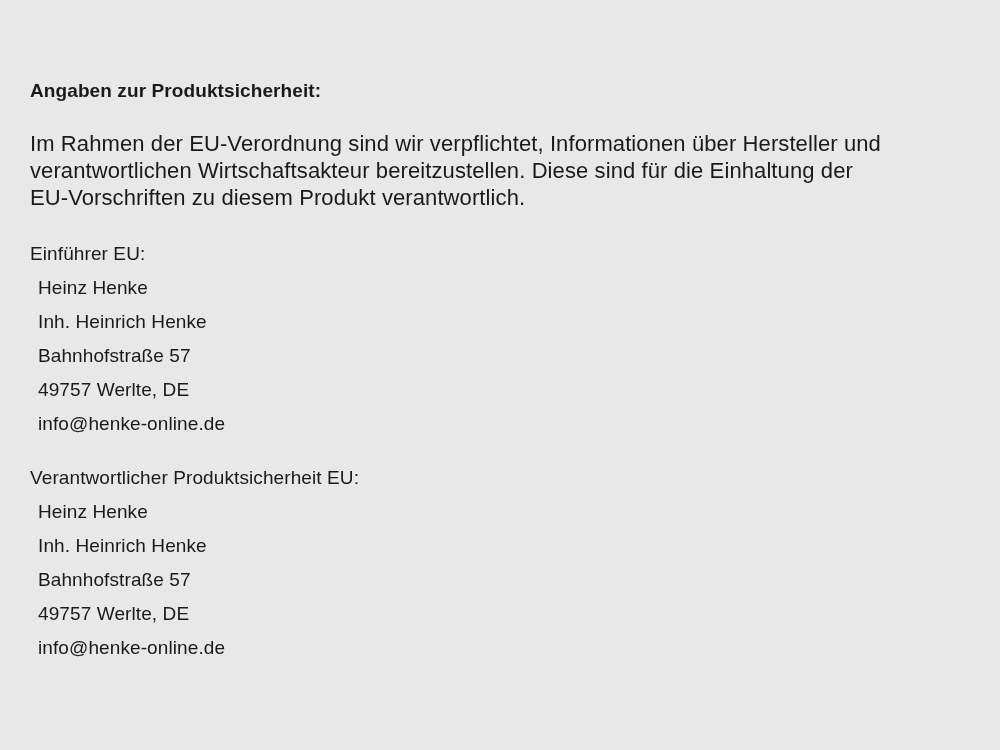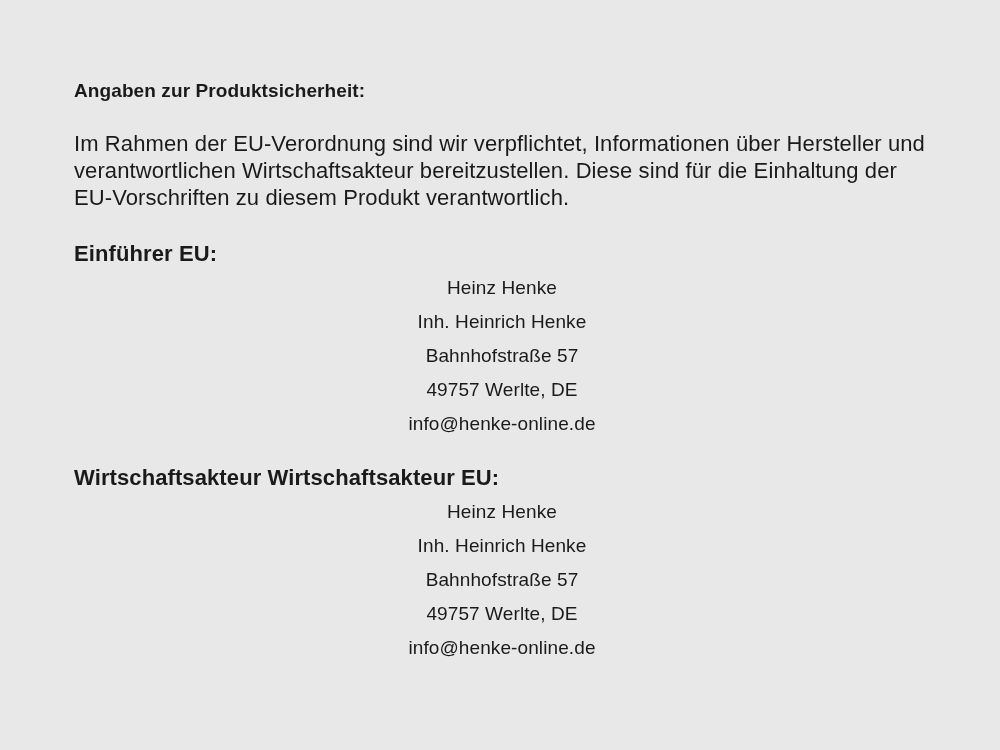--- a/index.html
+++ b/index.html
@@ -12,54 +12,53 @@
     background: #e8e8e8;
     font-family: "Liberation Sans", sans-serif;
     color: #1a1a1a;
     overflow: hidden;
   }
   .page {
     width: 1000px;
     height: 750px;
     background: #e8e8e8;
     box-sizing: border-box;
-    padding: 78px 70px 0 74px;
+    padding: 78px 70px 0 30px;
   }
   .heading {
     font-size: 19px;
     font-weight: bold;
     line-height: 26px;
     letter-spacing: 0.1px;
     margin: 0 0 26px 0;
   }
   .intro {
     font-size: 22px;
     font-weight: normal;
     line-height: 27px;
     letter-spacing: 0.1px;
     margin: 0 0 30px 0;
     max-width: 860px;
   }
   .block {
     margin: 0 0 28px 0;
   }
   .block-title {
-    font-size: 22px;
-    font-weight: bold;
+    font-size: 19px;
+    font-weight: normal;
     line-height: 26px;
     letter-spacing: 0.1px;
     margin: 0 0 2px 0;
   }
   .block-line {
     font-size: 19px;
     font-weight: normal;
     line-height: 26px;
     letter-spacing: 0.1px;
     margin: 8px;
-    text-align: center;
   }
 </style>
 </head>
 <body>
 
 <div class="page">
 
   <p class="heading">Angaben zur Produktsicherheit:</p>
 
   <p class="intro">Im Rahmen der EU-Verordnung sind wir verpflichtet, Informationen über Hersteller und verantwortlichen Wirtschaftsakteur bereitzustellen. Diese sind für die Einhaltung der EU-Vorschriften zu diesem Produkt verantwortlich.</p>
@@ -67,21 +66,21 @@
   <div class="block">
     <p class="block-title">Einführer EU:</p>
     <p class="block-line">Heinz Henke</p>
     <p class="block-line">Inh. Heinrich Henke</p>
     <p class="block-line">Bahnhofstraße 57</p>
     <p class="block-line">49757 Werlte, DE</p>
     <p class="block-line">info@henke-online.de</p>
   </div>
 
   <div class="block">
-    <p class="block-title">Wirtschaftsakteur Wirtschaftsakteur EU:</p>
+    <p class="block-title">Verantwortlicher Produktsicherheit EU:</p>
     <p class="block-line">Heinz Henke</p>
     <p class="block-line">Inh. Heinrich Henke</p>
     <p class="block-line">Bahnhofstraße 57</p>
     <p class="block-line">49757 Werlte, DE</p>
     <p class="block-line">info@henke-online.de</p>
   </div>
 
 </div>
 
 </body></html>

